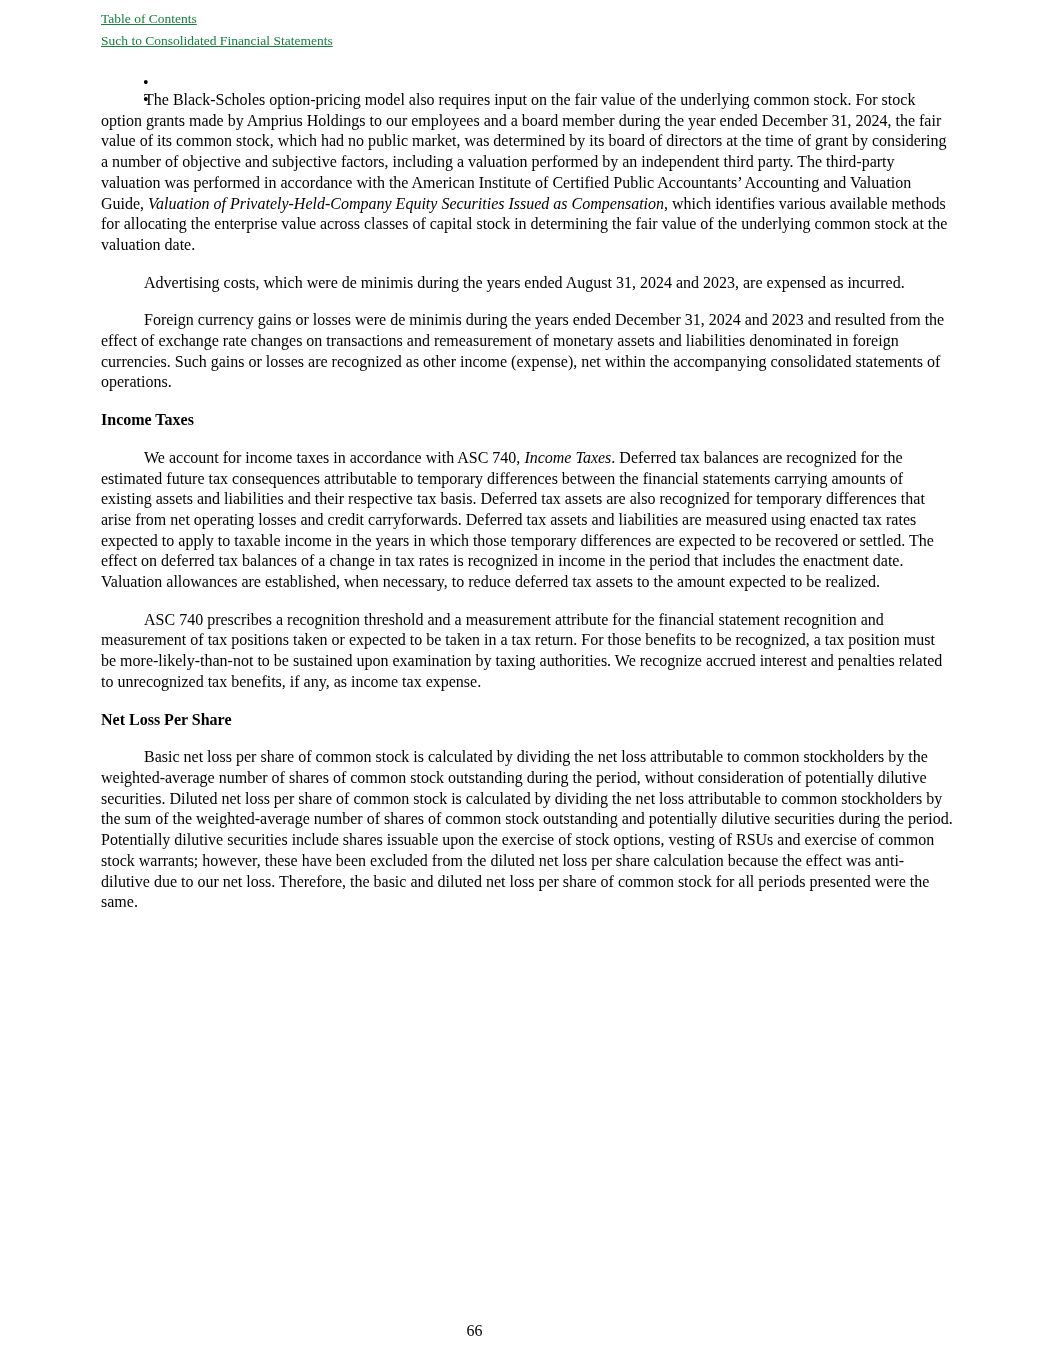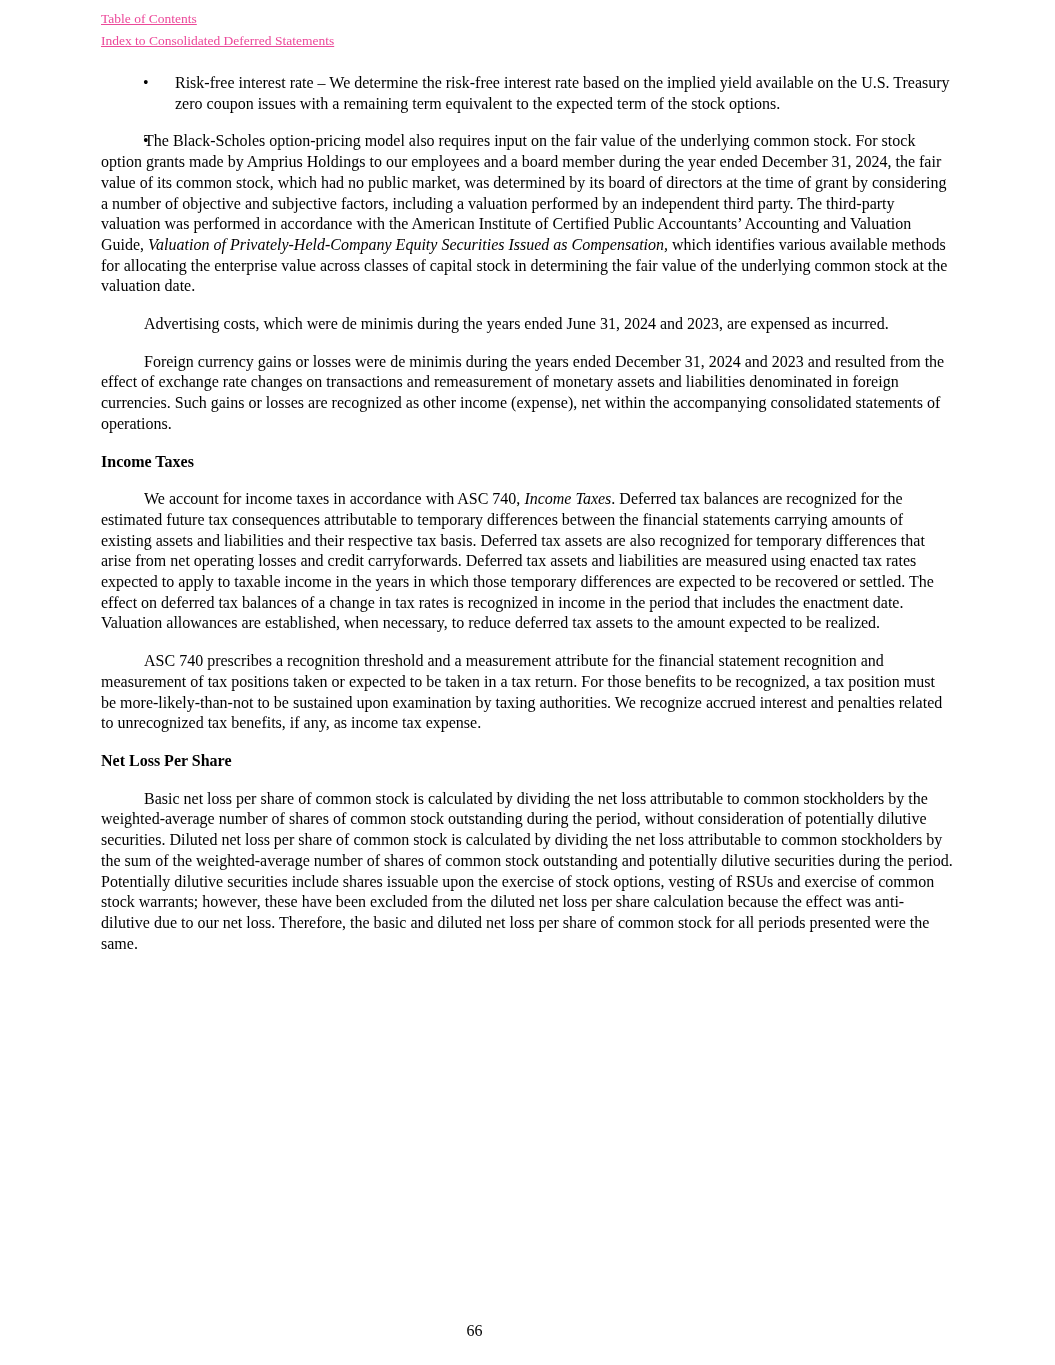--- a/index.html
+++ b/index.html
@@ -13,21 +13,21 @@
   }
   .nav-links {
     position: absolute;
     left: 101px;
     top: 8px;
     font-size: 13.5px;
     line-height: 22px;
   }
   .nav-links a {
     display: block;
-    color: #ec4899;
+    color: #15803d;
     text-decoration: underline;
   }
   .content {
     position: absolute;
     left: 101px;
     top: 73px;
     width: 852px;
     font-size: 16px;
     line-height: 20.7px;
   }
@@ -59,37 +59,36 @@
     text-align: center;
     font-size: 16px;
   }
   i { font-style: italic; margin-top: 20px; }
 </style>
 </head>
 <body>
 
 <div class="nav-links">
   <a href="#">Table of Contents</a>
-  <a href="#">Index to Consolidated Deferred Statements</a>
+  <a href="#">Such to Consolidated Financial Statements</a>
 </div>
 
 <div class="content">
 
   <div class="bullet">
     <span class="dot">•</span>
-    <span>Risk-free interest rate – We determine the risk-free interest rate based on the implied yield available on the U.S. Treasury zero coupon issues with a remaining term equivalent to the expected term of the stock options.</span>
   </div>
 
   <div class="bullet">
     <span class="dot">•</span>
   </div>
 
   <p class="para"><span>The Black-Scholes option-pricing model also requires input on the fair value of the underlying common stock. For stock option grants made by Amprius Holdings to our employees and a board member during the year ended December 31, 2024, the fair value of its common stock, which had no public market, was determined by its board of directors at the time of grant by considering a number of objective and subjective factors, including a valuation performed by an independent third party. The third-party valuation was performed in accordance with the American Institute of Certified Public Accountants’ Accounting and Valuation Guide, </span><i>Valuation of Privately-Held-Company Equity Securities Issued as Compensation,</i><span> which identifies various available methods for allocating the enterprise value across classes of capital stock in determining the fair value of the underlying common stock at the valuation date.</span></p>
 
-  <p class="para">Advertising costs, which were de minimis during the years ended June 31, 2024 and 2023, are expensed as incurred.</p>
+  <p class="para">Advertising costs, which were de minimis during the years ended August 31, 2024 and 2023, are expensed as incurred.</p>
 
   <p class="para">Foreign currency gains or losses were de minimis during the years ended December 31, 2024 and 2023 and resulted from the effect of exchange rate changes on transactions and remeasurement of monetary assets and liabilities denominated in foreign currencies. Such gains or losses are recognized as other income (expense), net within the accompanying consolidated statements of operations.</p>
 
   <h3 class="heading">Income Taxes</h3>
   <p class="para"><span>We account for income taxes in accordance with ASC 740, </span><i>Income Taxes</i><span>. Deferred tax balances are recognized for the estimated future tax consequences attributable to temporary differences between the financial statements carrying amounts of existing assets and liabilities and their respective tax basis. Deferred tax assets are also recognized for temporary differences that arise from net operating losses and credit carryforwards. Deferred tax assets and liabilities are measured using enacted tax rates expected to apply to taxable income in the years in which those temporary differences are expected to be recovered or settled. The effect on deferred tax balances of a change in tax rates is recognized in income in the period that includes the enactment date. Valuation allowances are established, when necessary, to reduce deferred tax assets to the amount expected to be realized.</span></p>
   <p class="para">ASC 740 prescribes a recognition threshold and a measurement attribute for the financial statement recognition and measurement of tax positions taken or expected to be taken in a tax return. For those benefits to be recognized, a tax position must be more-likely-than-not to be sustained upon examination by taxing authorities. We recognize accrued interest and penalties related to unrecognized tax benefits, if any, as income tax expense.</p>
 
   <h3 class="heading">Net Loss Per Share</h3>
   <p class="para">Basic net loss per share of common stock is calculated by dividing the net loss attributable to common stockholders by the weighted-average number of shares of common stock outstanding during the period, without consideration of potentially dilutive securities. Diluted net loss per share of common stock is calculated by dividing the net loss attributable to common stockholders by the sum of the weighted-average number of shares of common stock outstanding and potentially dilutive securities during the period. Potentially dilutive securities include shares issuable upon the exercise of stock options, vesting of RSUs and exercise of common stock warrants; however, these have been excluded from the diluted net loss per share calculation because the effect was anti-dilutive due to our net loss. Therefore, the basic and diluted net loss per share of common stock for all periods presented were the same.</p>
 

